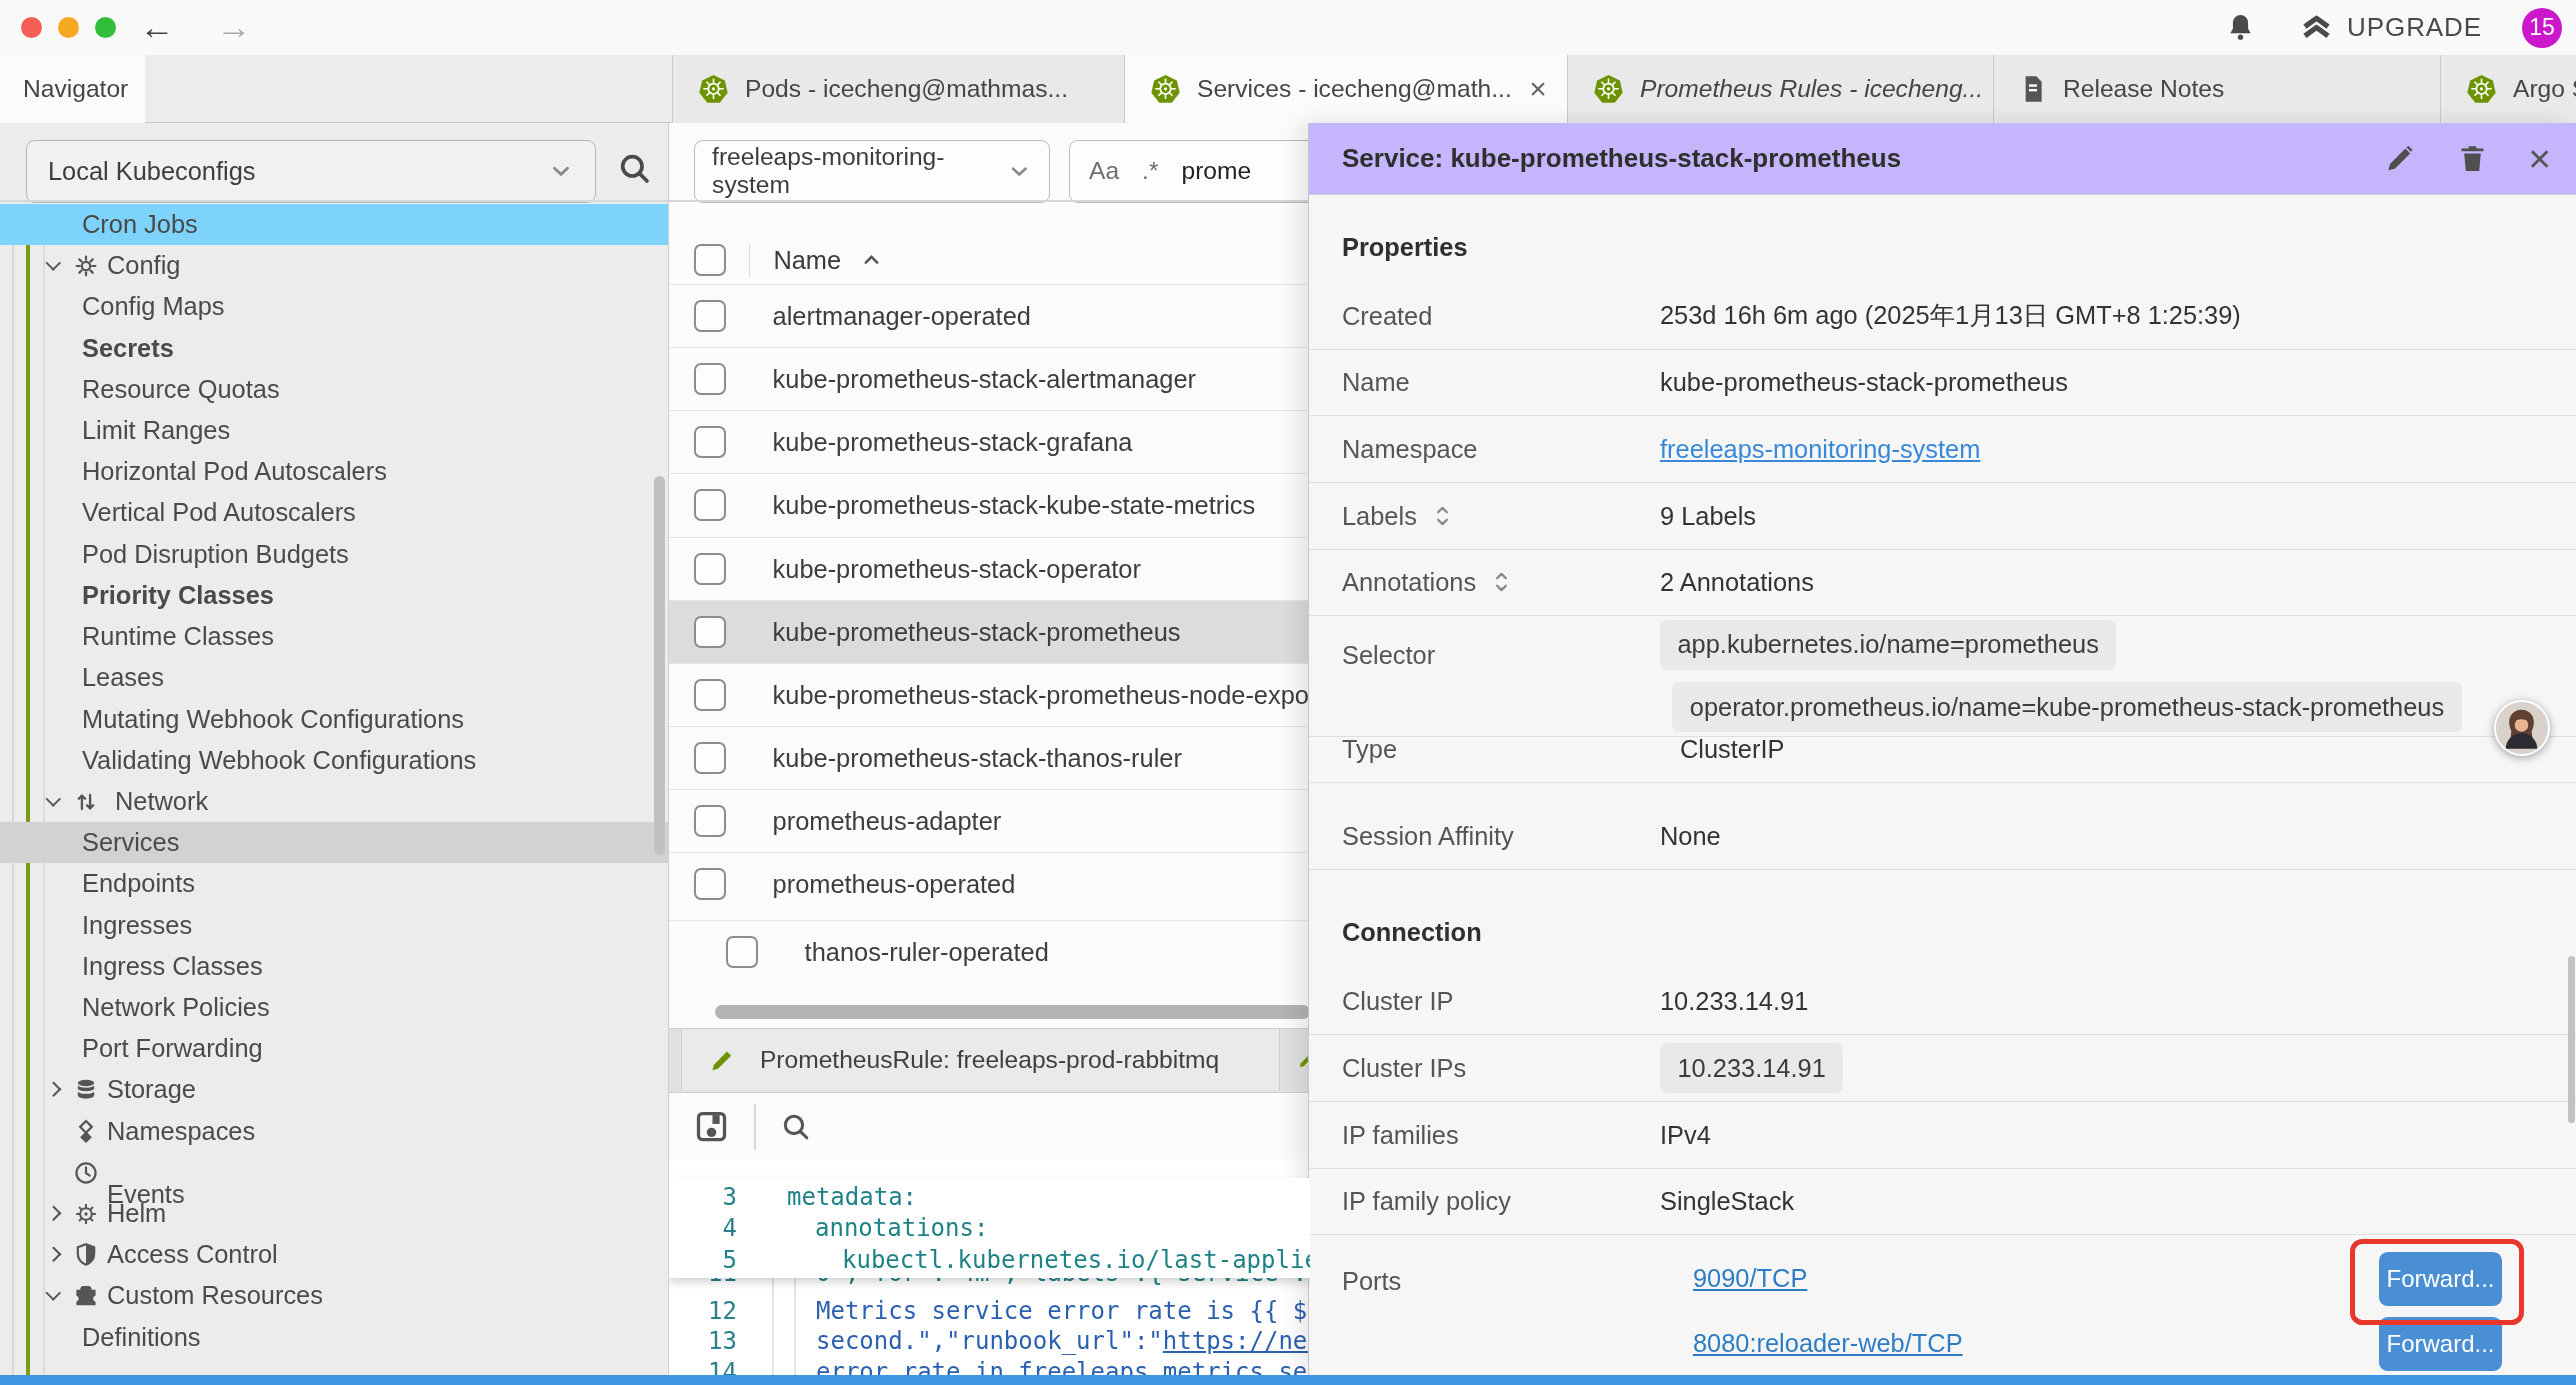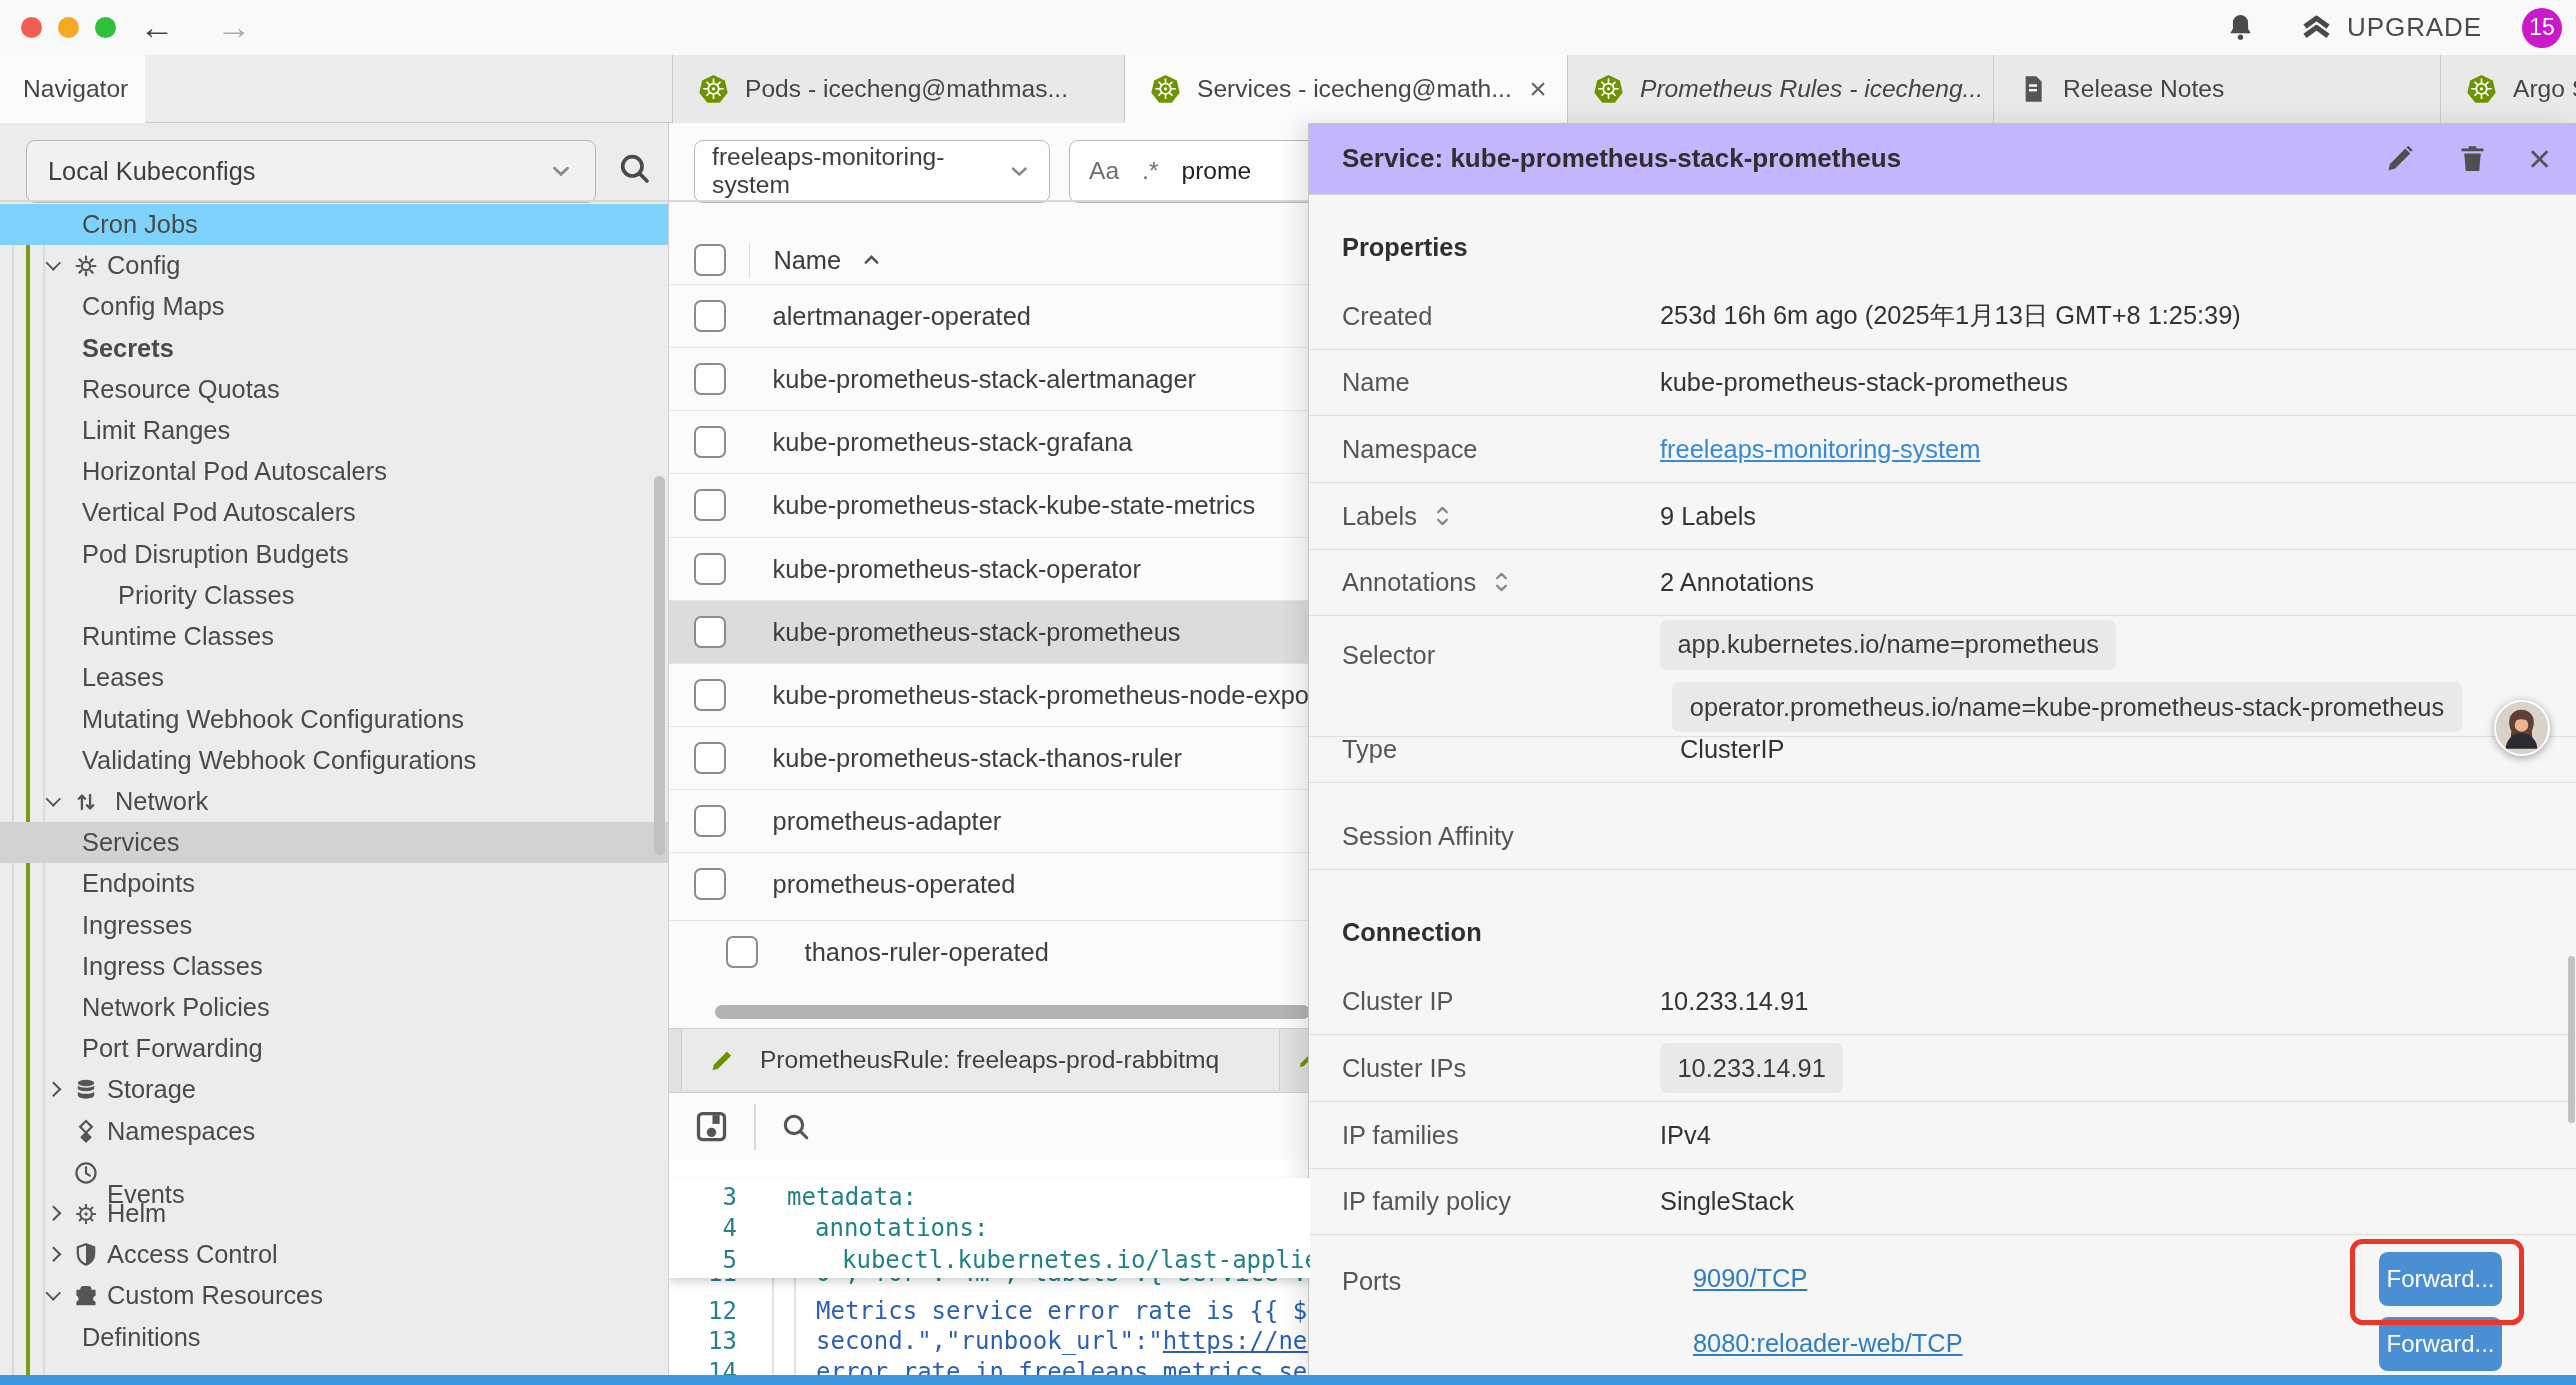--- a/index.html
+++ b/index.html
@@ -299,21 +299,21 @@
         <div class="trow" style="top: 247px;">
           <span style="margin-left: 82px;">Horizontal Pod Autoscalers</span>
         </div>
         <div class="trow" style="top: 288px;">
           <span style="margin-left: 82px;">Vertical Pod Autoscalers</span>
         </div>
         <div class="trow" style="top: 330px;">
           <span style="margin-left: 82px;">Pod Disruption Budgets</span>
         </div>
         <div class="trow" style="top: 371px;">
-          <span style="margin-left: 118px;">Priority Classes</span>
+          <span style="margin-left: 82px; font-weight: bold;">Priority Classes</span>
         </div>
         <div class="trow" style="top: 412px;">
           <span style="margin-left: 82px;">Runtime Classes</span>
         </div>
         <div class="trow" style="top: 453px;">
           <span style="margin-left: 82px;">Leases</span>
         </div>
         <div class="trow" style="top: 495px;">
           <span style="margin-left: 82px;">Mutating Webhook Configurations</span>
         </div>
@@ -668,20 +668,23 @@
             <span>Type</span>
           </div>
           <div class="dvalue">
             <span>ClusterIP</span>
           </div>
         </div>
         <div class="drow" style="top: 608px; height: 67px;">
           <div class="dlabel">
             <span>Session Affinity</span>
           </div>
+          <div class="dvalue">
+            <span>None</span>
+          </div>
         </div>
         <div class="dsection-h" style="top: 723px;">Connection</div>
         <div class="drow" style="top: 773px; height: 67px;">
           <div class="dlabel">
             <span>Cluster IP</span>
           </div>
           <div class="dvalue">
             <span>10.233.14.91</span>
           </div>
         </div>

